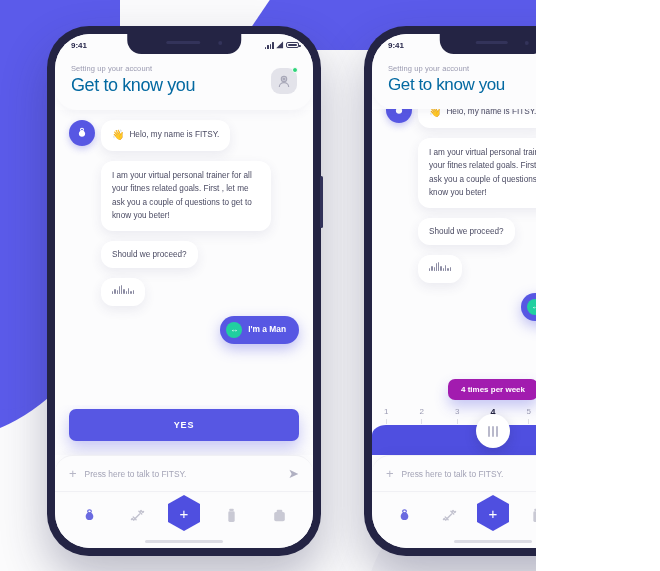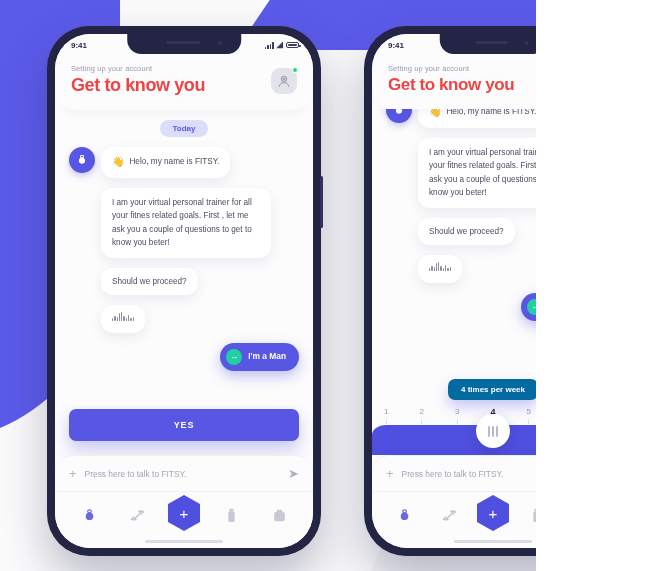--- a/index.html
+++ b/index.html
@@ -122,21 +122,21 @@
     background: #fcfcfd;
     padding: 8px 16px 14px 16px;
     display: flex; align-items: flex-start; justify-content: space-between;
     border-bottom-left-radius: 22px;
     border-bottom-right-radius: 22px;
     box-shadow: 0 4px 10px rgba(60,60,110,.05);
     z-index: 20;
     gap: 27px;
   }
   .kicker { font-size: 7.5px; color: #9a9ab0; letter-spacing: .1px; margin-bottom: 2px; }
-  .title { font-size: 18px; font-weight: bold; color: #ef4444; letter-spacing: -.4px; }
+  .title { font-size: 18px; font-weight: normal; color: #0369a1; letter-spacing: -.4px; }
   .p2 .title { font-size: 17px; }
   .hdr-avatar {
     position: relative; width: 26px; height: 26px; flex: 0 0 26px;
     border-radius: 9px; background: #e3e3ea;
     display: flex; align-items: center; justify-content: center;
     margin-top: 4px;
   }
   .hdr-avatar svg { width: 16px; height: 16px; }
   .dot-online {
     position: absolute; right: -1px; top: -1px;
@@ -210,21 +210,21 @@
     background: #5757e3; color: #fff;
     font-family: inherit; font-size: 9px; font-weight: bold; letter-spacing: .9px;
     padding: 11px 0; border-radius: 7px;
     box-shadow: 0 7px 15px rgba(87,87,227,.33);
   }
 
   
   .freq { background: #fcfcfd; padding: 4px 0 0 0; position: relative; }
   .freq-badge-wrap { display: flex; justify-content: center; }
   .freq-badge {
-    background: #0369a1; color: #fff;
+    background: #a21caf; color: #fff;
     font-size: 8px; font-weight: bold;
     padding: 6px 13px; border-radius: 7px;
     box-shadow: 0 7px 14px rgba(79,79,224,.30);
   }
   .ticks {
     display: flex; justify-content: space-between;
     padding: 7px 12px 0 12px;
   }
   .tick { display: flex; flex-direction: column; align-items: center; gap: 3px; }
   .tick span { font-size: 8px; color: #9a9ab2; }
@@ -333,23 +333,20 @@
           <svg viewBox="0 0 24 24" fill="none" stroke="#a8a8b8" stroke-width="1.8">
             <circle cx="12" cy="9" r="4"></circle>
               <circle cx="12" cy="9" r="1.5" fill="#a8a8b8"></circle>
             <path d="M5 21c0-4 3.2-6.5 7-6.5s7 2.5 7 6.5"></path>
           </svg>
           <span class="dot-online"></span>
         </div>
       </div>
 
       <div class="chat">
-        <div class="today-wrap">
-          <span class="today">Today</span>
-        </div>
 
         <div class="row">
           <div class="bot-avatar">
             <svg viewBox="0 0 24 24" fill="#ffffff">
               <path d="M12 3c-2 0-3.4 1.3-3.4 3 0 .9.4 1.6 1 2.1C8 9 6.6 10.8 6.6 13.3c0 3.1 2.4 5.2 5.4 5.2s5.4-2.1 5.4-5.2c0-2.5-1.4-4.3-3-5.2.6-.5 1-1.2 1-2.1 0-1.7-1.4-3-3.4-3zm0 1.8c1 0 1.7.6 1.7 1.3S13 7.4 12 7.4s-1.7-.6-1.7-1.3.7-1.3 1.7-1.3z"></path>
             </svg>
           </div>
           <div class="bubble tight bubble-hello">
             <span class="emoji-wave">👋</span>
             <span>Helo, my name is FITSY.</span>

